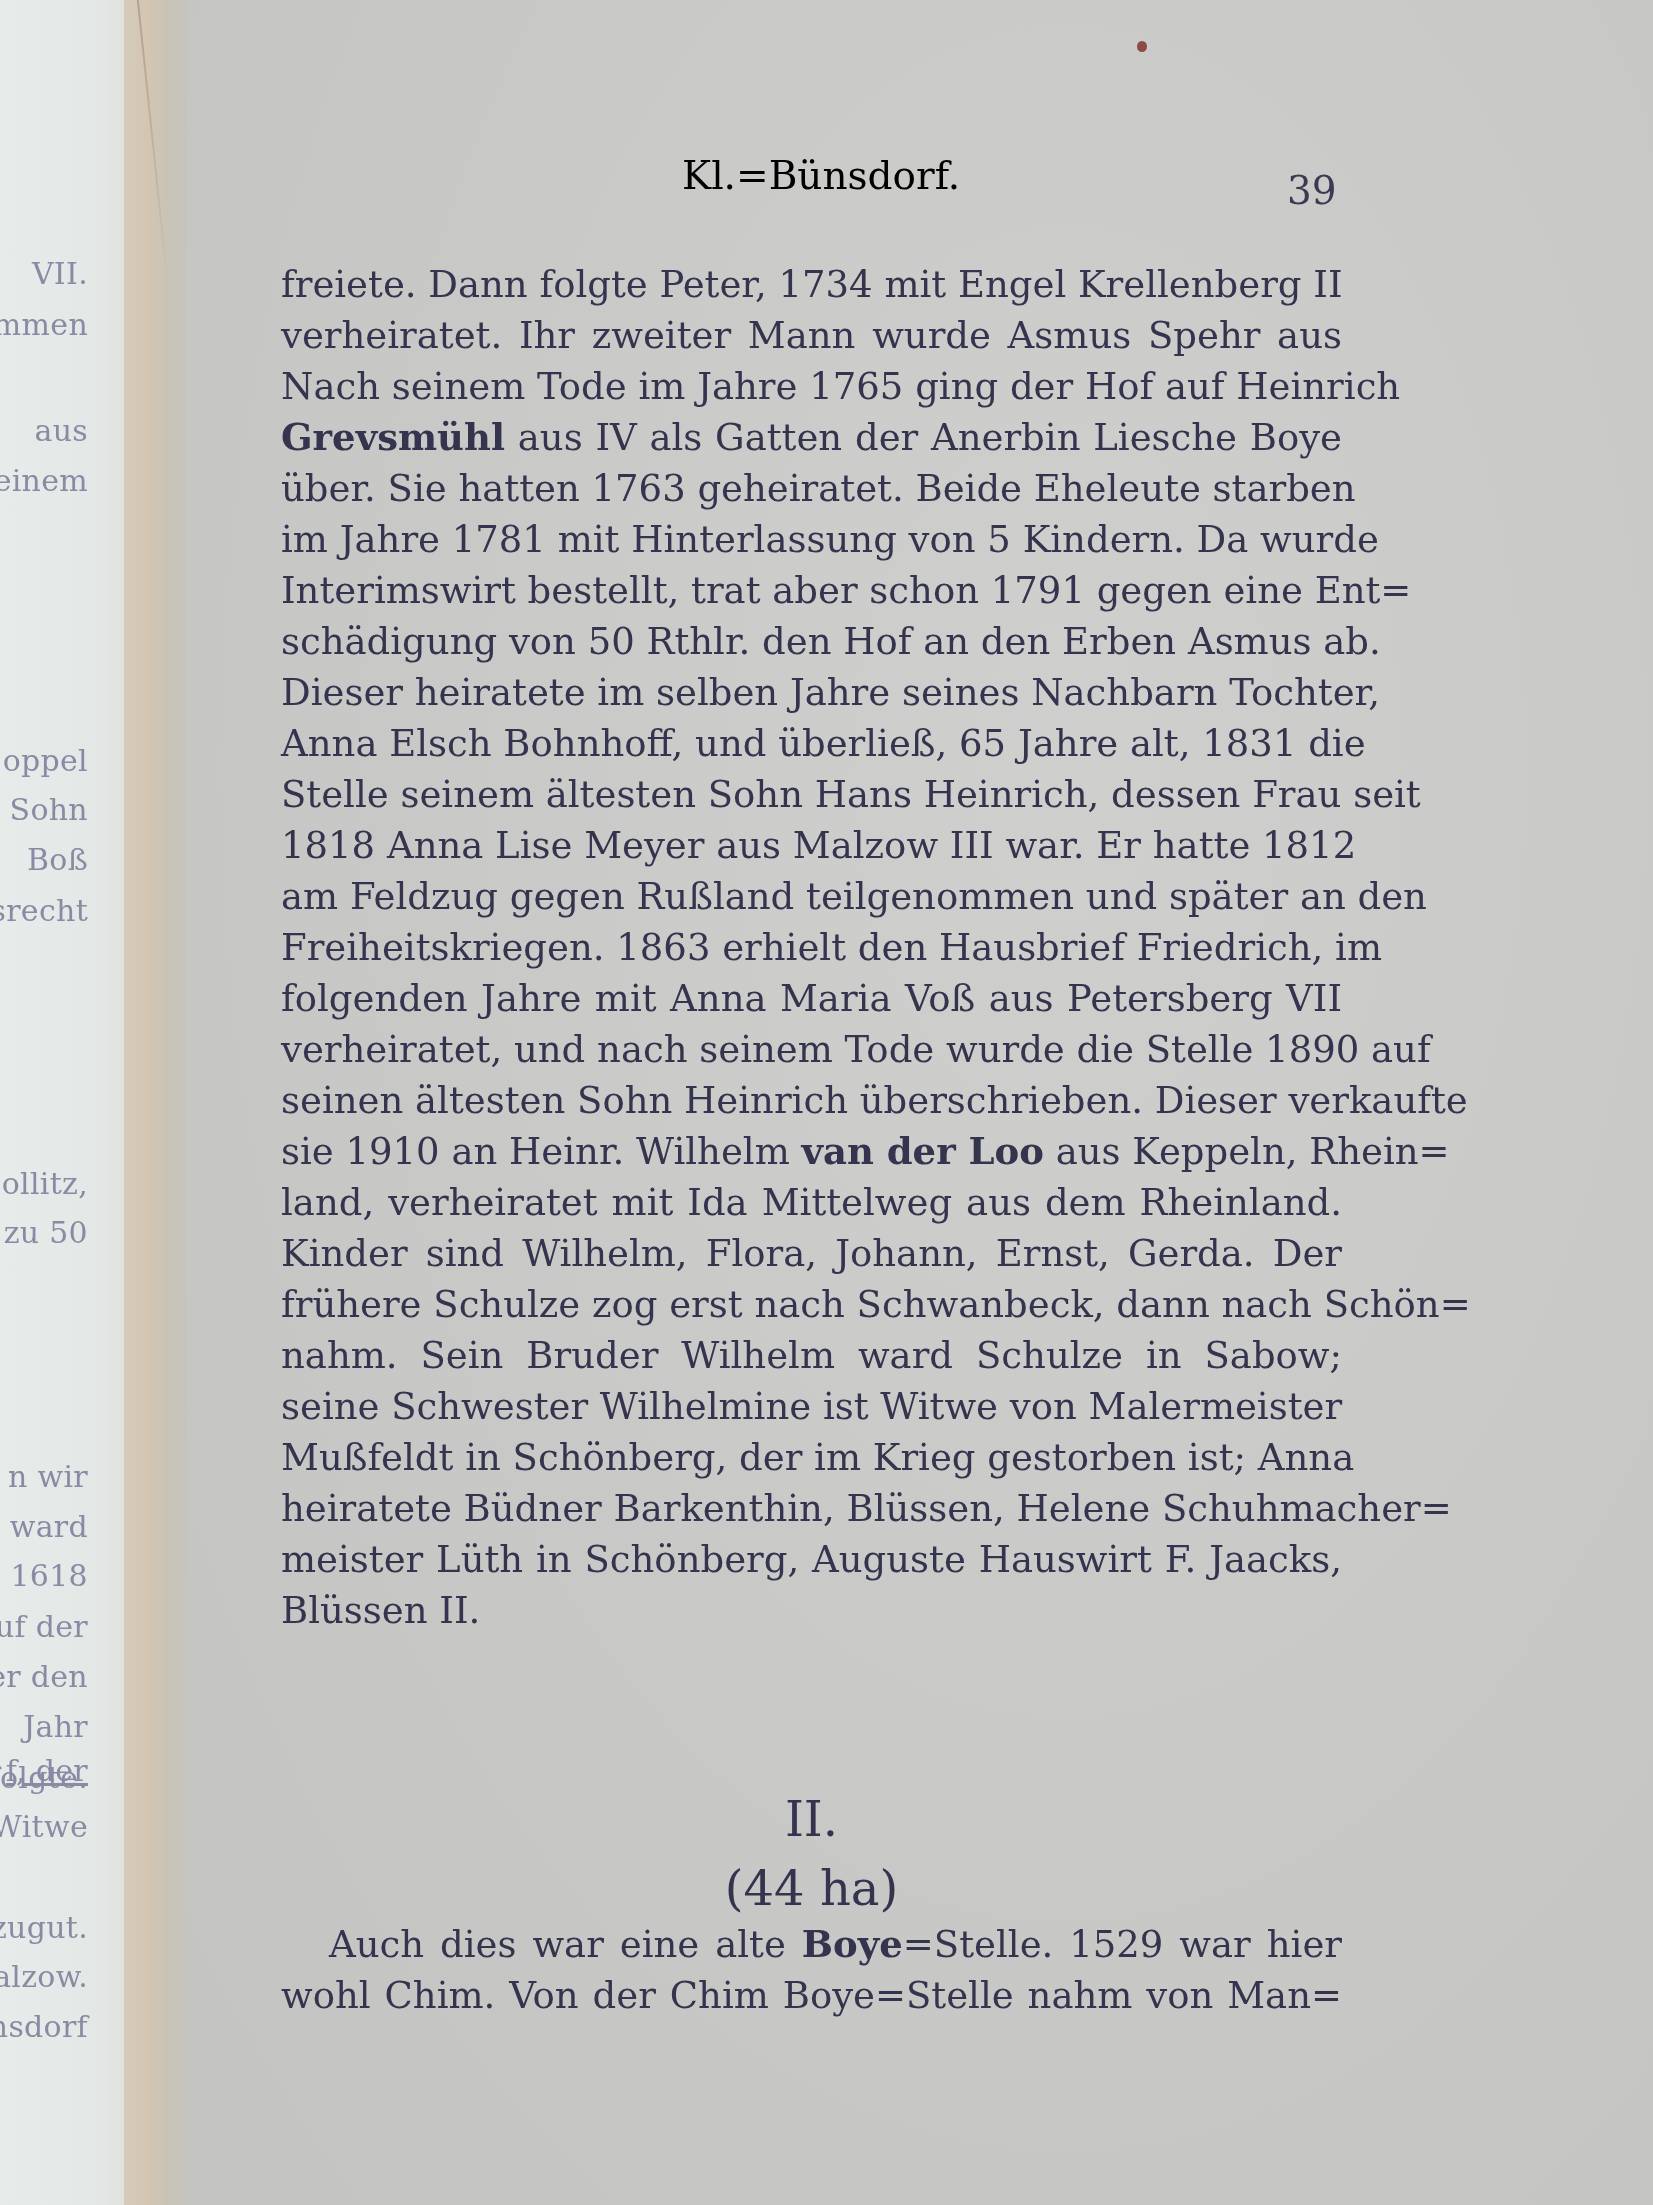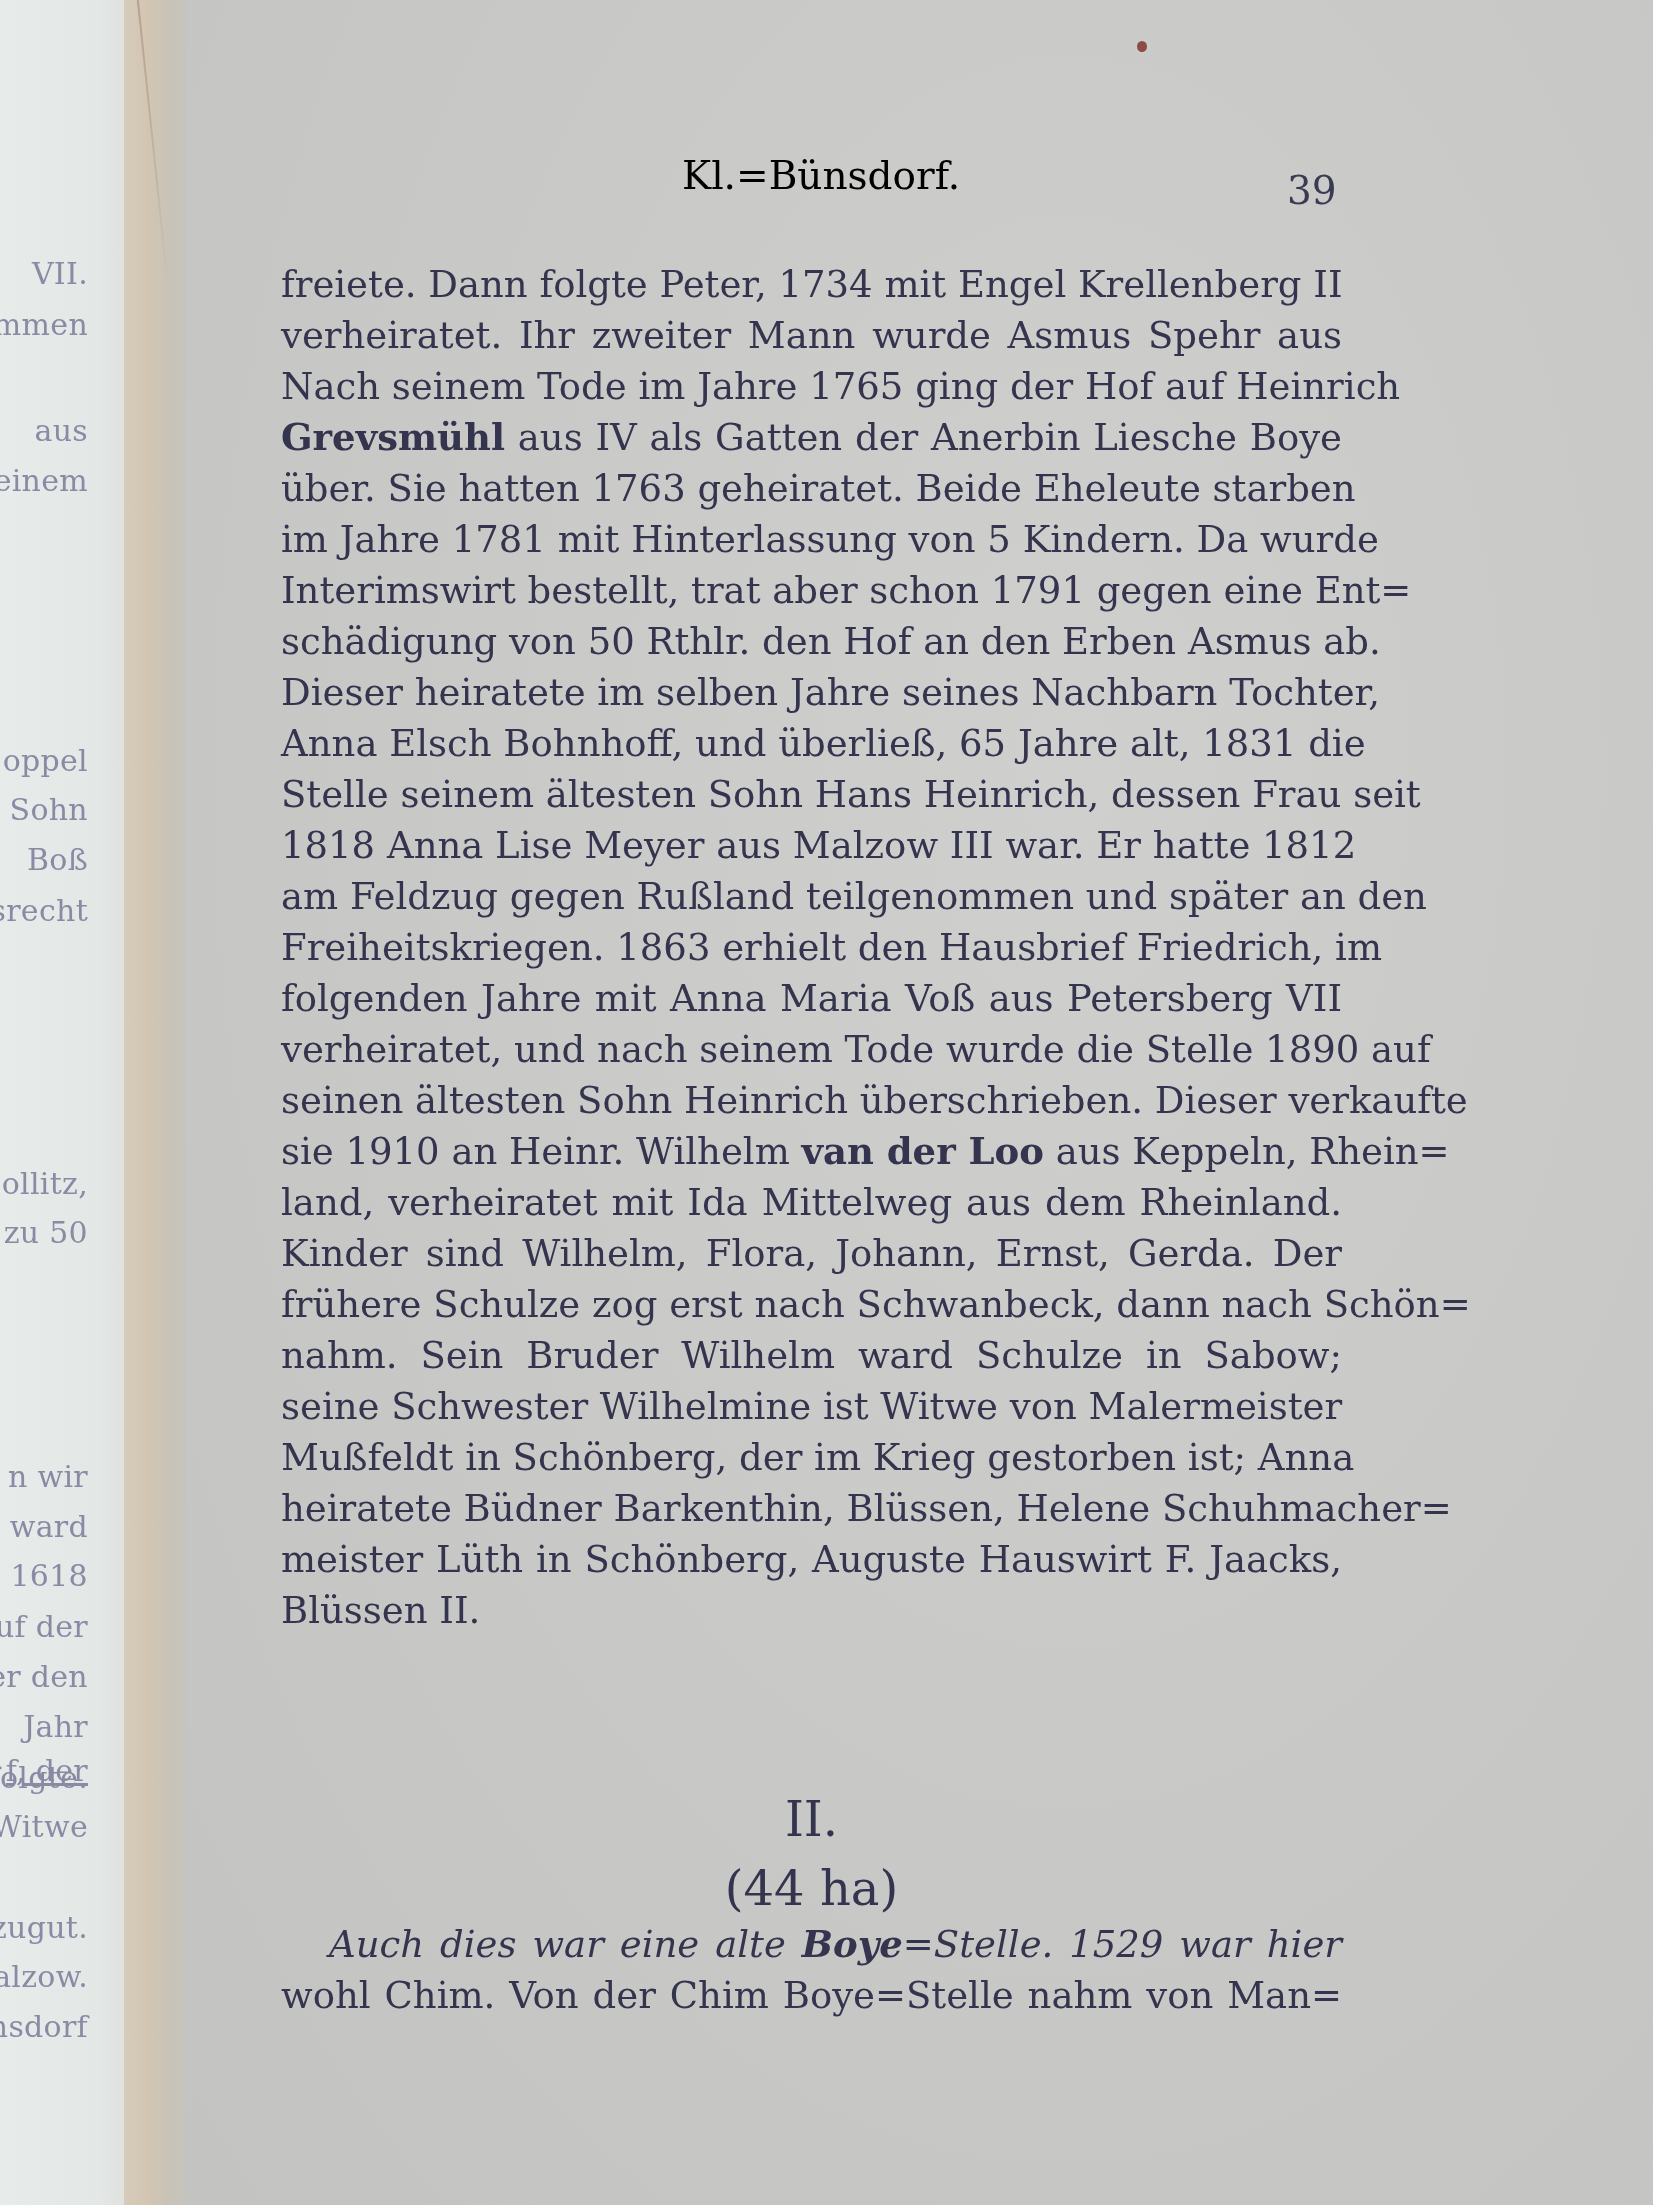--- a/index.html
+++ b/index.html
@@ -47,21 +47,21 @@
   }
   .body-text {
     position: absolute; left: 281px; top: 259px; width: 1061px;
     font-size: 37px; line-height: 51px; color: #34344e;
   }
   .line {
     display: block; white-space: nowrap; text-align: justify;
     text-align-last: justify; height: 51px;
   }
   .line.last { text-align-last: left; }
-  .line.indent { padding-left: 48px; font-style: italic; }
+  .line.indent { padding-left: 48px; }
   .bold { font-weight: bold; }
   .section-num, .section-area {
     position: absolute; left: 281px; width: 1061px; text-align: center;
     font-size: 48px; color: #34344e;
   }
   .section-num { top: 1791px; }
   .section-area { top: 1860px; }
   .body-text-2 {
     position: absolute; left: 281px; top: 1919px; width: 1061px;
     font-size: 37px; line-height: 51px; color: #34344e;

